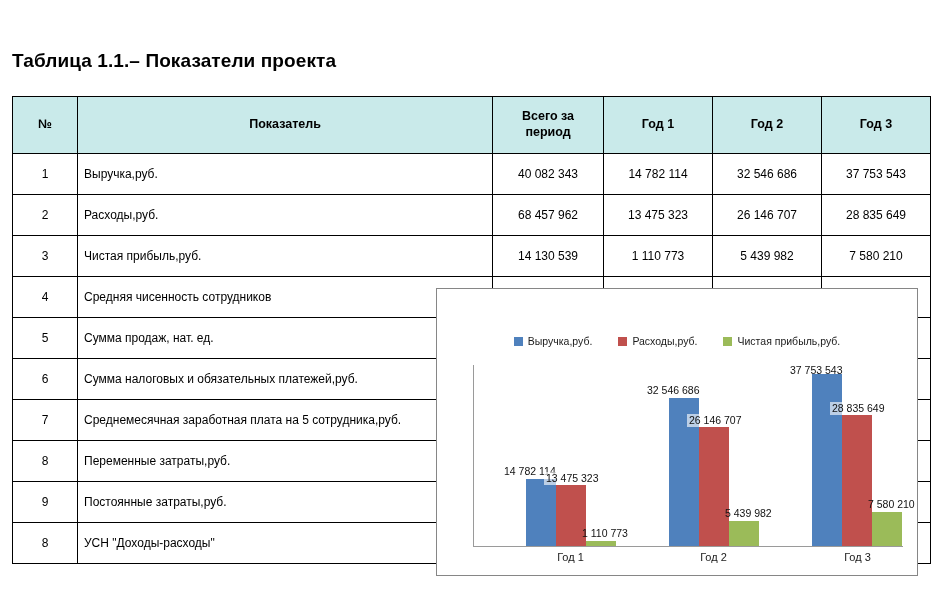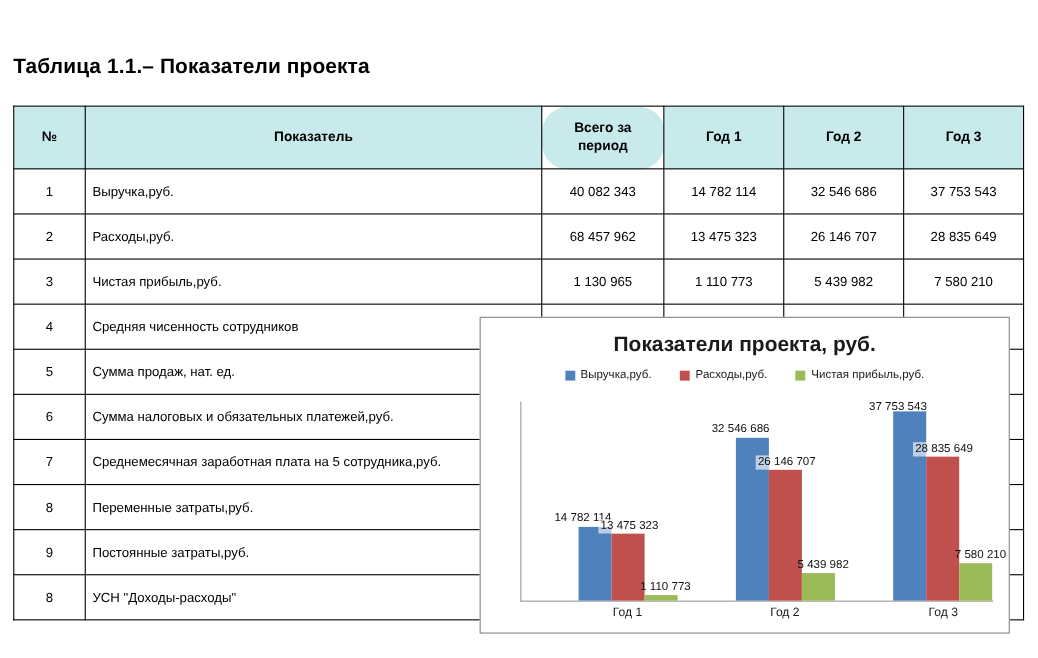--- a/index.html
+++ b/index.html
@@ -52,21 +52,21 @@
     height: 56px;
     line-height: 1.25;
     font-size: 12.5px;
   }
   #indicators-table tbody tr { height: 41px; }
   td.col-num { text-align: center; width: 52px; }
   td.col-name { text-align: left; }
   td.col-val { text-align: center; }
   th.h-num   { width: 52px; }
   th.h-name  { width: 402px; }
-  th.h-total { width: 98px; border-radius: 23px; }
+  th.h-total { width: 98px; }
   th.h-year  { width: 96px; }
 
   
   #chart-panel {
     position: absolute;
     left: 436px;
     top: 288px;
     width: 482px;
     height: 288px;
     background: #ffffff;
@@ -191,21 +191,21 @@
         <td class="col-num">2</td>
         <td class="col-name">Расходы,руб.</td>
         <td class="col-val">68 457 962</td>
         <td class="col-val">13 475 323</td>
         <td class="col-val">26 146 707</td>
         <td class="col-val">28 835 649</td>
       </tr>
       <tr>
         <td class="col-num">3</td>
         <td class="col-name">Чистая прибыль,руб.</td>
-        <td class="col-val">1 130 965</td>
+        <td class="col-val">14 130 539</td>
         <td class="col-val">1 110 773</td>
         <td class="col-val">5 439 982</td>
         <td class="col-val">7 580 210</td>
       </tr>
       <tr>
         <td class="col-num">4</td>
         <td class="col-name">Средняя чисенность сотрудников</td>
         <td class="col-val"></td>
         <td class="col-val"></td>
         <td class="col-val"></td>
@@ -257,21 +257,20 @@
         <td class="col-val"></td>
         <td class="col-val"></td>
         <td class="col-val"></td>
         <td class="col-val"></td>
       </tr>
     </tbody>
 </table>
 
 <div id="chart-panel">
 
-  <div id="chart-title">Показатели проекта, руб.</div>
 
   <div id="chart-legend">
       <div class="legend-item">
         <span class="legend-swatch" style="background: rgb(79, 129, 189);"></span>
         <span>Выручка,руб.</span>
       </div>
       <div class="legend-item">
         <span class="legend-swatch" style="background: rgb(192, 80, 77);"></span>
         <span>Расходы,руб.</span>
       </div>

